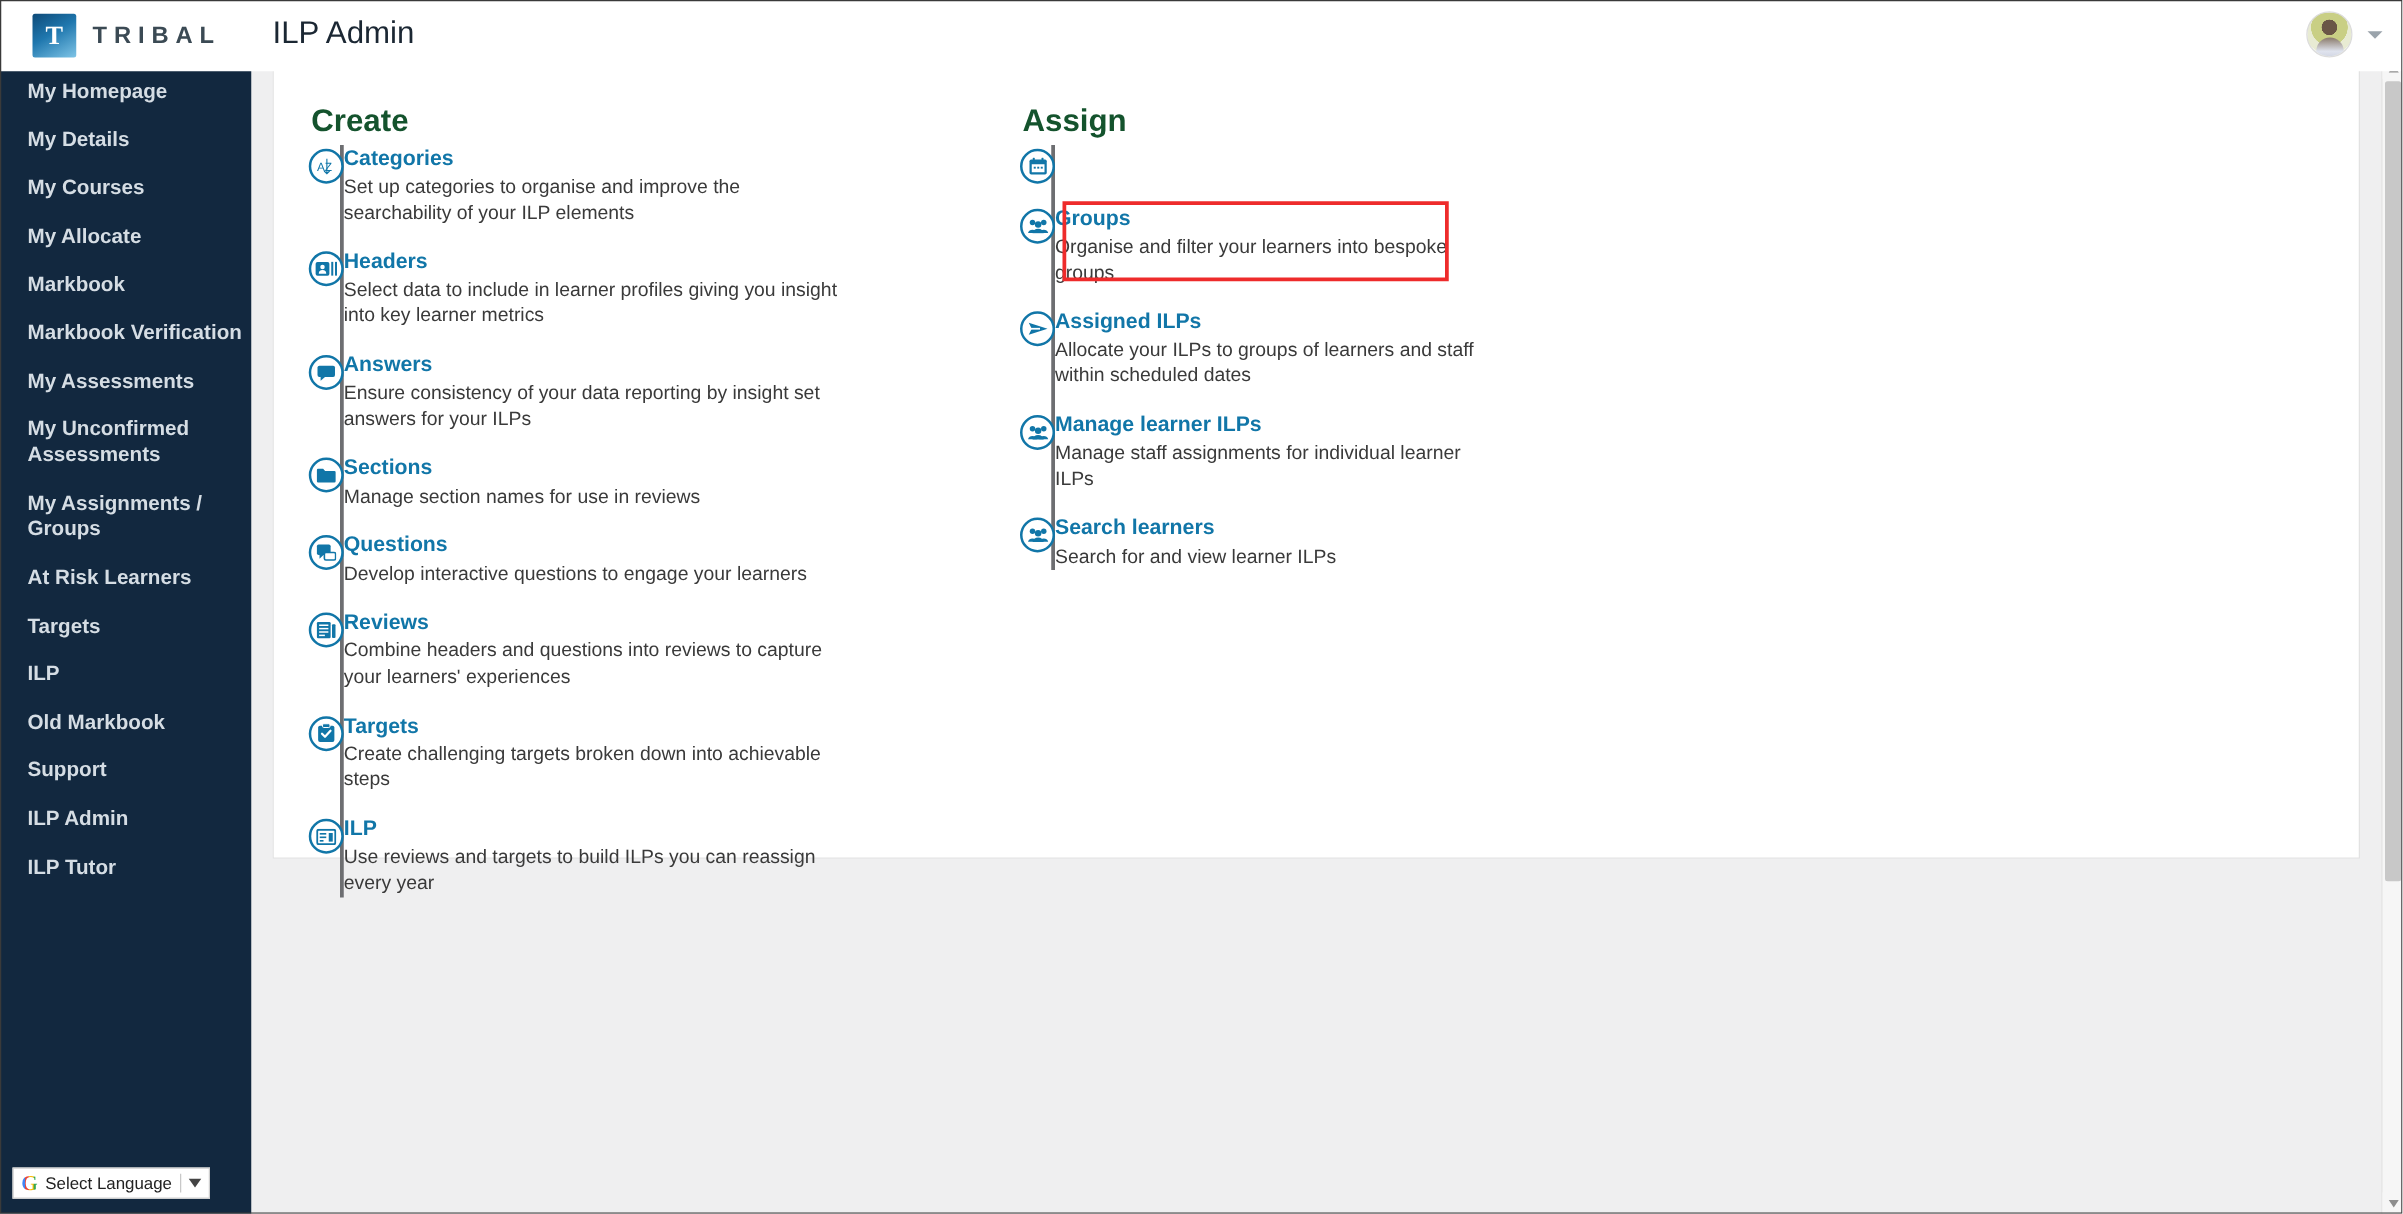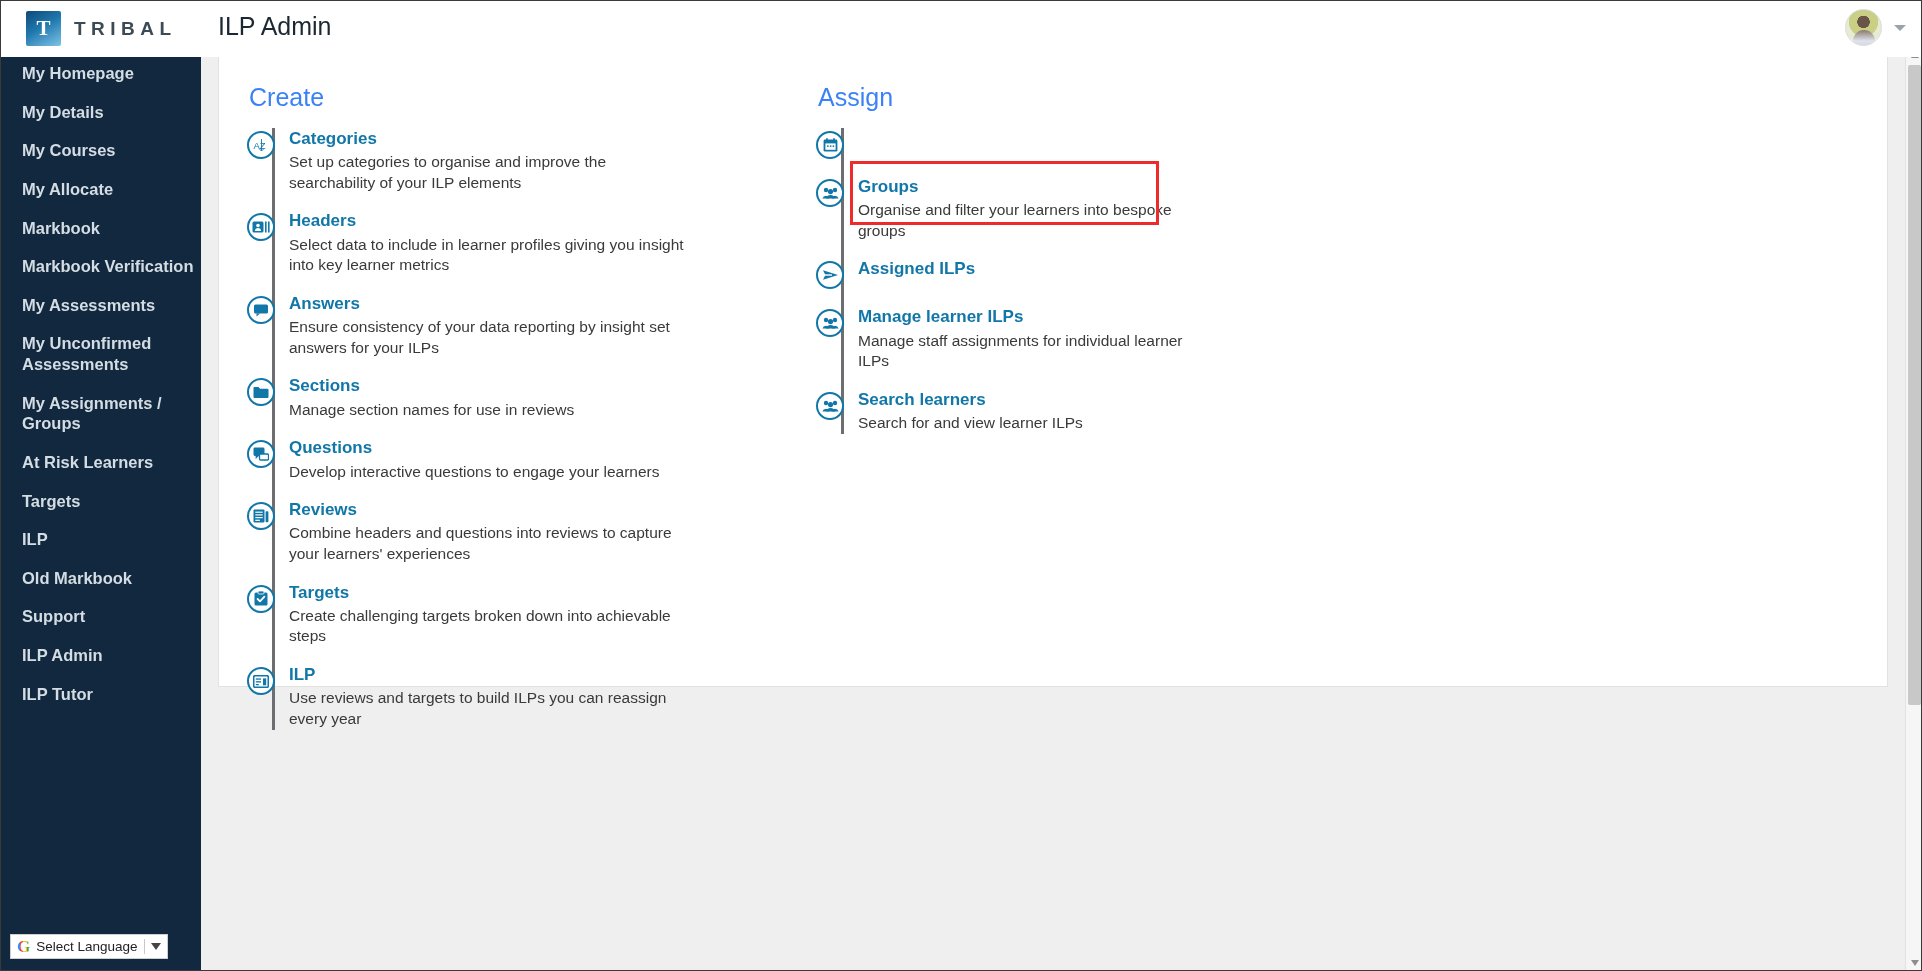--- a/index.html
+++ b/index.html
@@ -88,30 +88,30 @@
   
   .panel {
     position: absolute; left: 218px; top: 55px;
     width: 1670px; height: 632px;
     background: #ffffff; border: 1px solid #e2e2e2;
   }
   .cols { display: flex; padding: 27px 0 0 28px; }
   .col-create { width: 520px; }
   .col-assign { width: 520px; margin-left: 49px; }
   .col-title {
-    font-size: 25px; color: #3b82f6; font-weight: 400;
-    margin-bottom: 16px; padding-left: 2px;
+    font-size: 25px; color: #14532d; font-weight: 700;
+    margin-bottom: 4px; padding-left: 2px;
   }
   .timeline { position: relative; padding-left: 0; }
   .timeline-line {
     position: absolute; left: 25px; top: 0; bottom: 0;
     width: 3px; background: #6d6e71;
   }
   .entry {
-    position: relative; display: flex; gap: 14px;
+    position: relative; display: flex; 
     margin-bottom: 17px; z-index: 2;
   }
   .entry:last-child { margin-bottom: 0; }
   .icon-circle {
     flex: 0 0 auto; width: 28px; height: 28px; border-radius: 50%;
     border: 2px solid #1176a8; background: #ffffff;
     display: flex; align-items: center; justify-content: center;
     margin-top: 3px; position: relative; z-index: 3;
   }
   .icon-circle svg { display: block; }
@@ -367,20 +367,21 @@
 
           <div class="entry">
             <div class="icon-circle">
               <svg width="17" height="12" viewBox="0 0 17 12">
                 <path d="M1 1.2 L16 6 L1 10.8 L3.4 6 z" fill="#1176a8"></path>
                 <rect x="1" y="5.3" width="9" height="1.4" fill="#ffffff"></rect>
               </svg>
             </div>
             <div class="entry-body">
               <div class="entry-title">Assigned ILPs</div>
+              <div class="entry-desc">Allocate your ILPs to groups of learners and staff within scheduled dates</div>
             </div>
           </div>
 
           <div class="entry">
             <div class="icon-circle">
               <svg width="17" height="12" viewBox="0 0 17 12">
                 <circle cx="4" cy="3" r="2.2" fill="#1176a8"></circle>
                 <circle cx="13" cy="3" r="2.2" fill="#1176a8"></circle>
                 <circle cx="8.5" cy="4.6" r="2.6" fill="#1176a8"></circle>
                 <path d="M0.4 11.4 a3.8 3.8 0 0 1 7.2 0 z" fill="#1176a8"></path>

